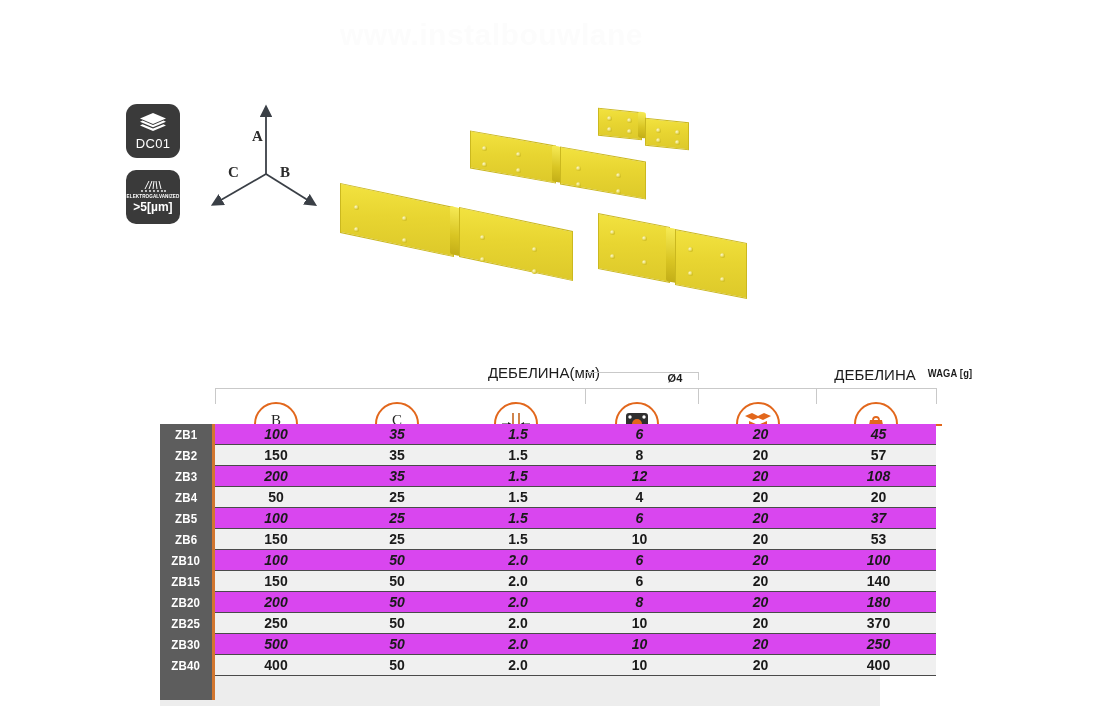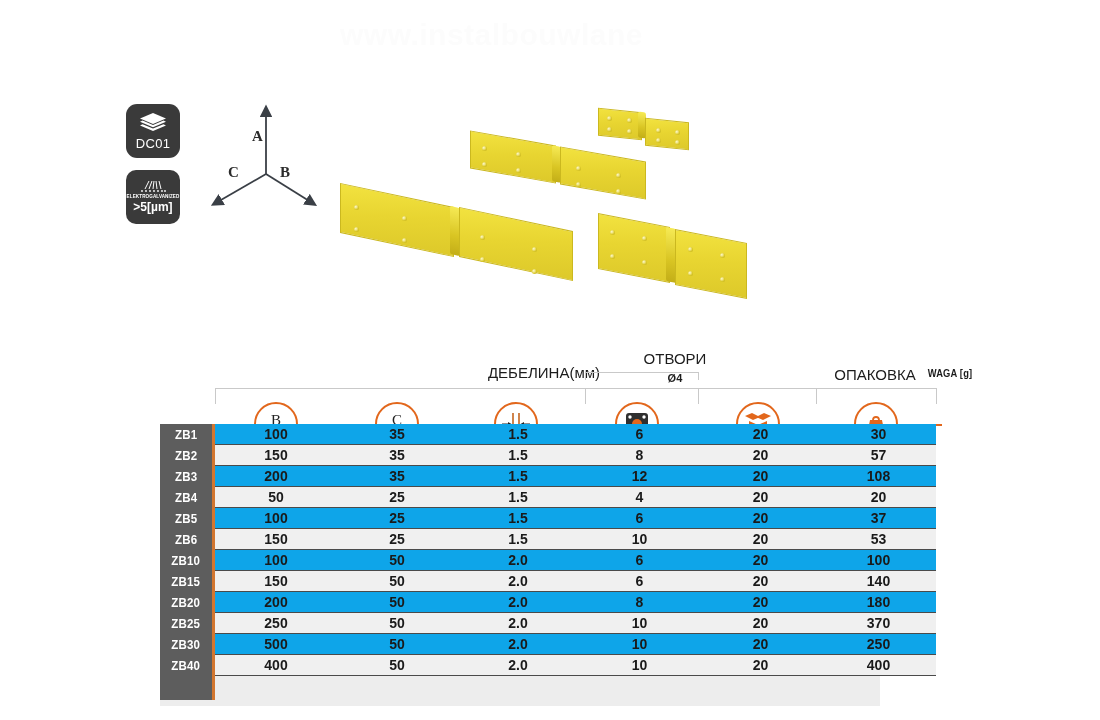--- a/index.html
+++ b/index.html
@@ -77,21 +77,21 @@
   }
 
   
   .tbody{position:absolute;left:0px;top:74px;width:720px;height:282px;background:#ededed;}
   .codecol{position:absolute;left:0px;top:0px;width:52px;height:276px;background:#5d5d5d;}
   .codesep{position:absolute;left:52px;top:0px;width:3px;height:276px;background:#d2762f;}
 
   .rows{position:absolute;left:55px;top:0px;width:721px;}
   .row{position:relative;height:21px;display:flex;align-items:center;
        border-bottom:1px solid #4a4a4a;box-sizing:border-box;}
-  .row.alt{background:#0ea5e9;}
+  .row.alt{background:#d946ef;font-style:italic;}
   .row.norm{background:#f0f0f0;}
   .row .cell{font-size:14px;font-weight:600;color:#1a1a1a;text-align:center;}
   .c-b{width:122px;}
   .c-c{width:120px;}
   .c-t{width:122px;}
   .c-h{width:121px;}
   .c-p{width:121px;}
   .c-w{width:115px;}
 
   .codes{position:absolute;left:0px;top:0px;width:52px;}
@@ -216,23 +216,22 @@
       <div class="hole" style="left:122px;top:33px;"></div>
     <div class="hole" style="left:90px;top:51px;"></div>
       <div class="hole" style="left:122px;top:57px;"></div>
   </div>
 </div>
 
 <div class="table-wrap">
 
   <div class="group-labels">
     <div class="glabel thk">ДЕБЕЛИНА(мм)</div>
-    <div class="glabel holes">ОТВОРИ</div>
     <div class="glabel dia">Ø4</div>
-    <div class="glabel pack">ОПАКОВКА</div>
+    <div class="glabel pack">ДЕБЕЛИНА</div>
     <div class="glabel waga">WAGA [g]</div>
   </div>
 
   <div class="brackets">
     <div class="brk" style="left:55px;width:370px;"></div>
     <div class="tick" style="left:55px;"></div>
     <div class="tick" style="left:425px;"></div>
     <div class="brk" style="left:425px;width:113px;"></div>
     <div class="tick" style="left:538px;"></div>
     <div class="brk" style="left:538px;width:118px;"></div>
@@ -359,21 +358,21 @@
           <span>ZB40</span>
         </div>
       </div>
     <div class="rows" id="rows">
         <div class="row alt">
           <div class="cell c-b">100</div>
           <div class="cell c-c">35</div>
           <div class="cell c-t">1.5</div>
           <div class="cell c-h">6</div>
           <div class="cell c-p">20</div>
-          <div class="cell c-w">30</div>
+          <div class="cell c-w">45</div>
         </div>
         <div class="row norm">
           <div class="cell c-b">150</div>
           <div class="cell c-c">35</div>
           <div class="cell c-t">1.5</div>
           <div class="cell c-h">8</div>
           <div class="cell c-p">20</div>
           <div class="cell c-w">57</div>
         </div>
         <div class="row alt">

